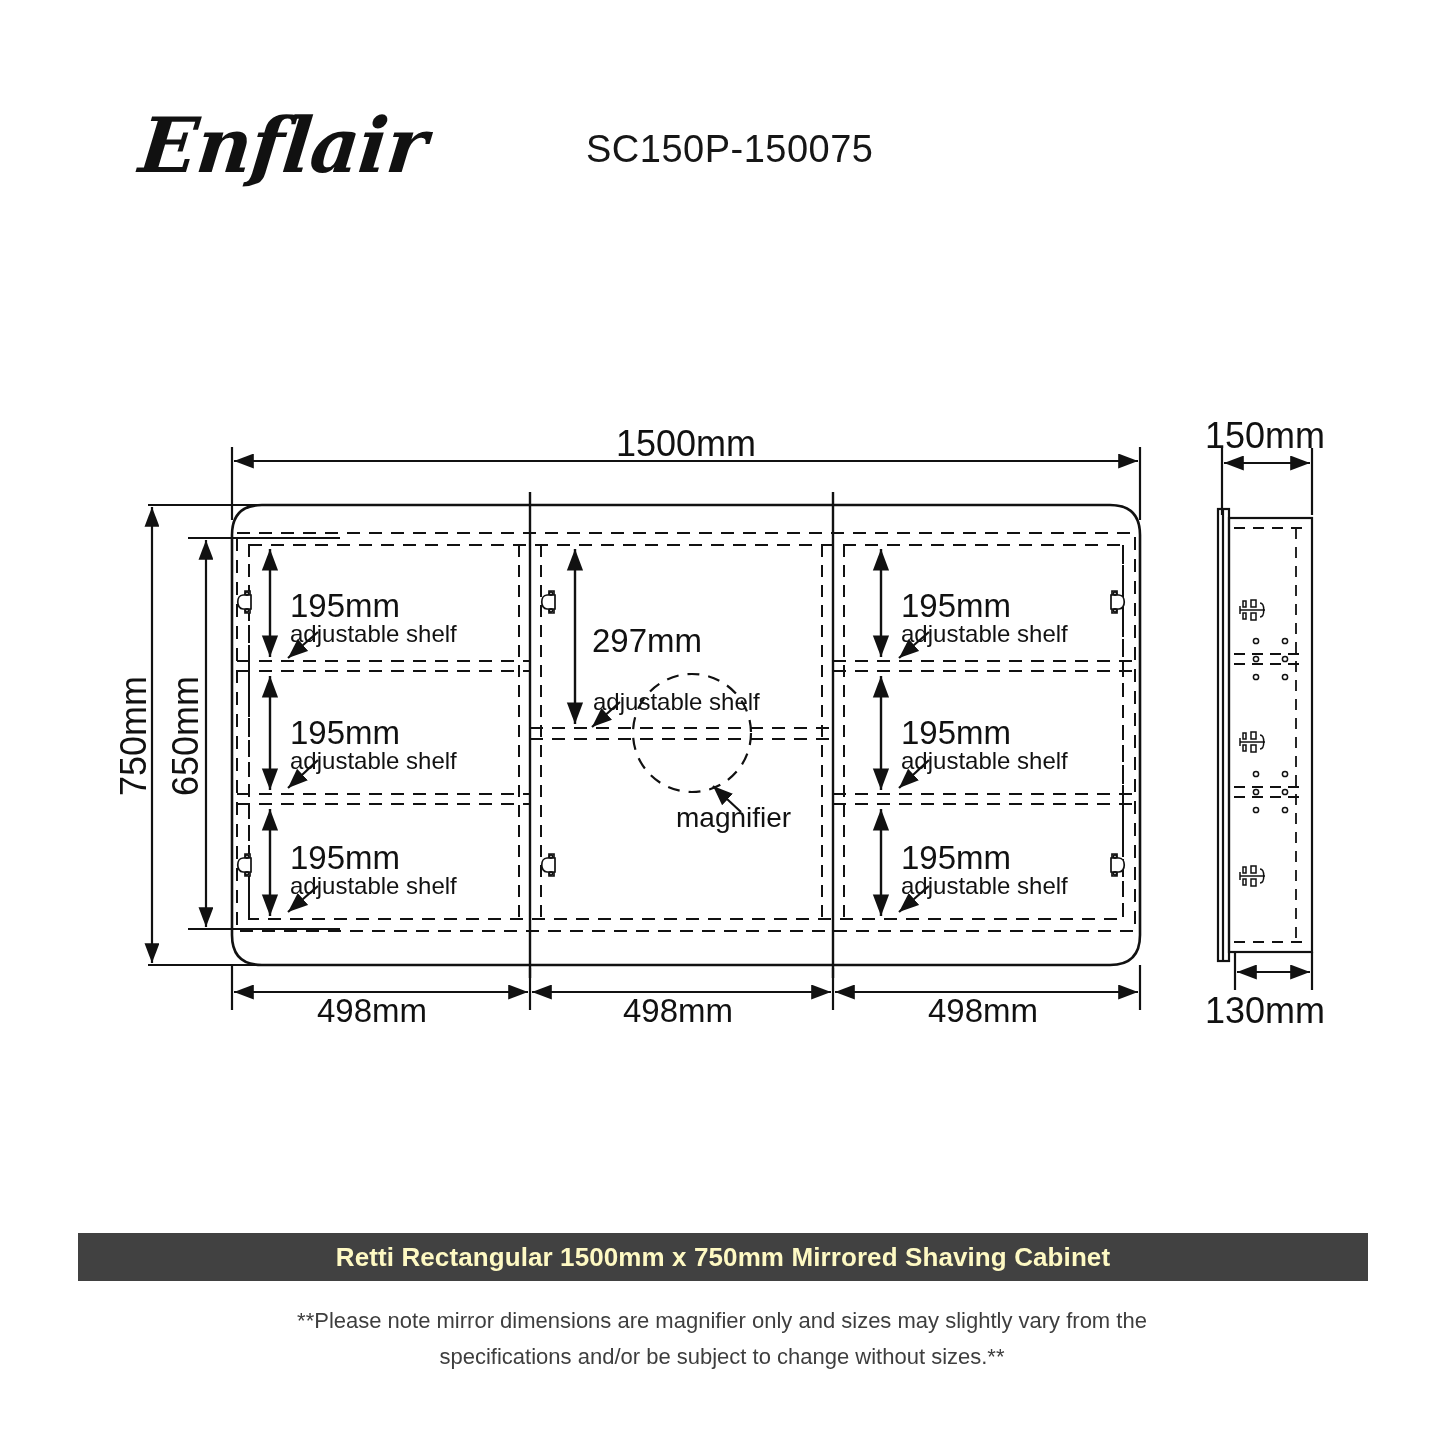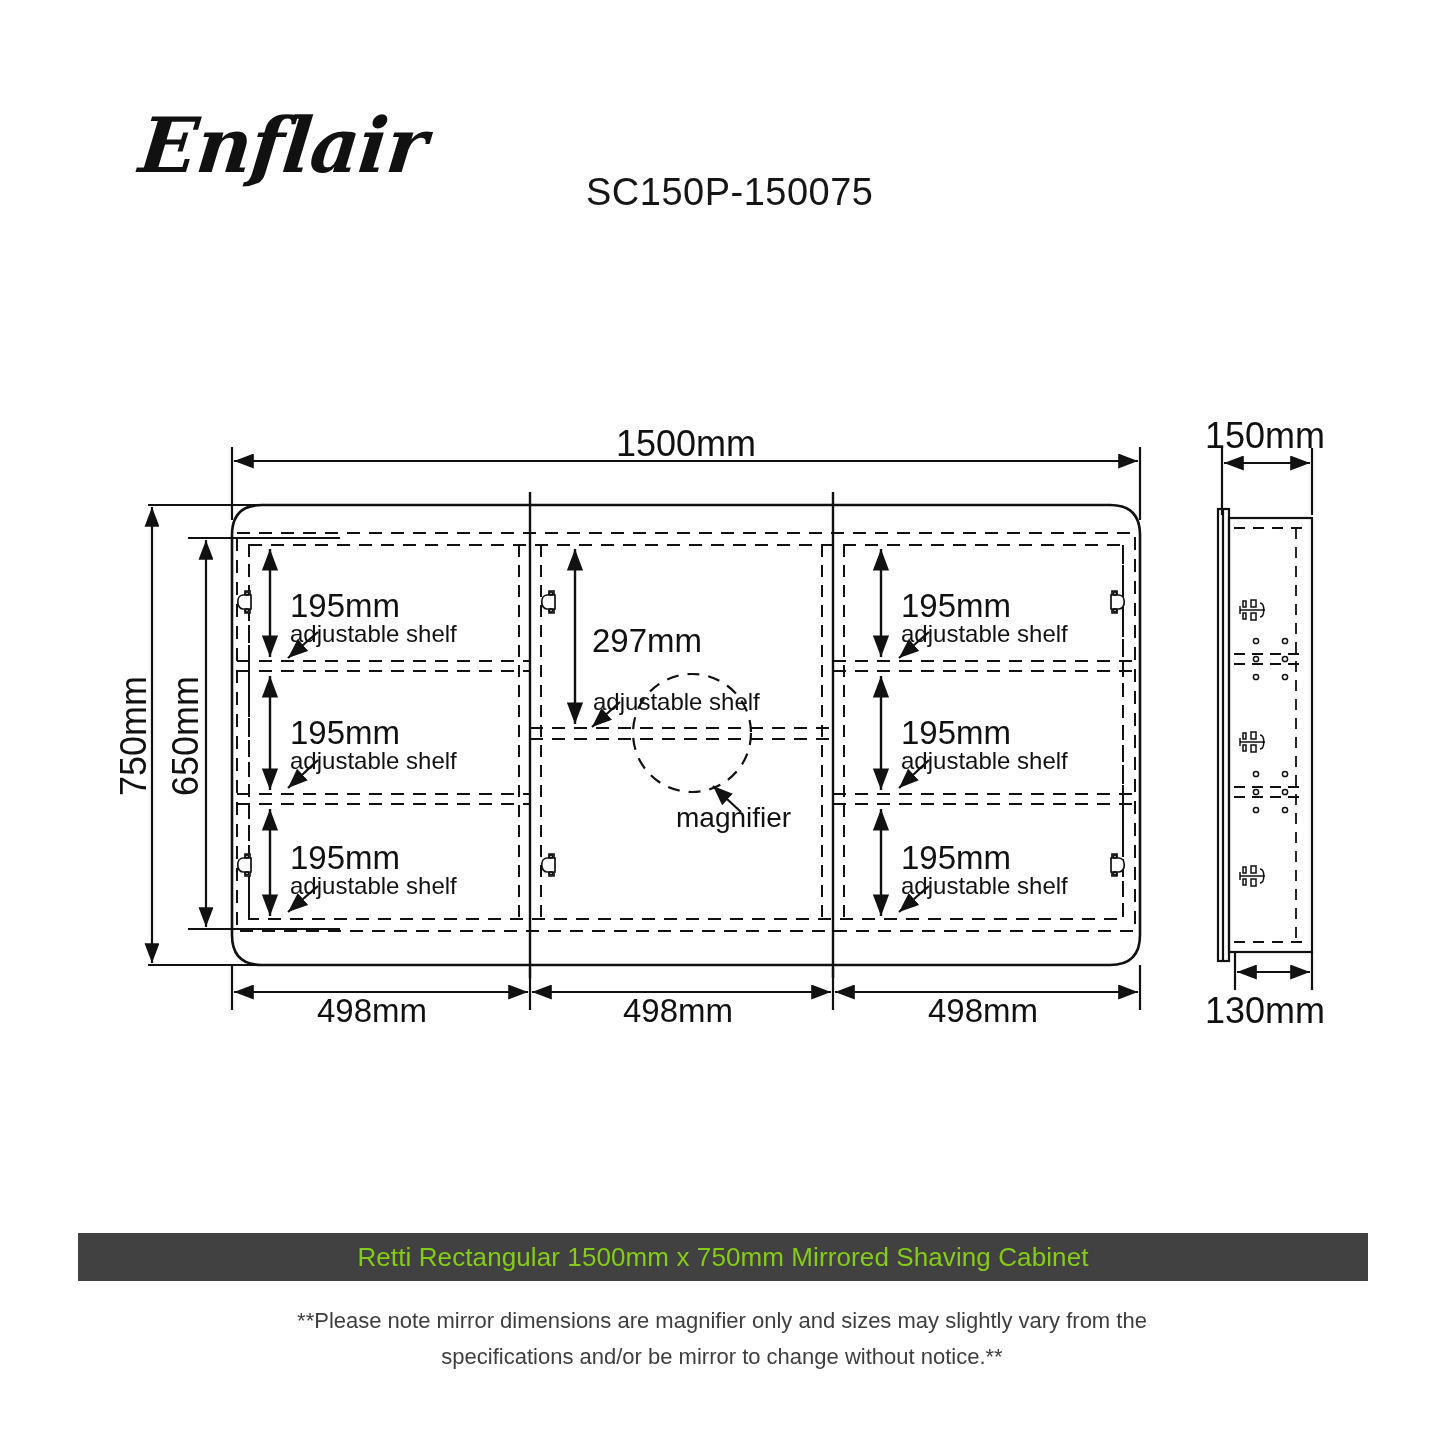--- a/index.html
+++ b/index.html
@@ -38,21 +38,20 @@
   }
   #model-number {
     position: absolute;
     left: 586px;
     top: 128px;
     font-size: 38px;
     font-weight: 400;
     letter-spacing: 0.5px;
     color: #161616;
     font-family: "Liberation Sans", sans-serif;
-    margin-top: 43px;
   }
 
   
   #drawing {
     position: absolute;
     left: 0;
     top: 0;
     width: 1445px;
     height: 1200px;
   }
@@ -63,23 +62,23 @@
     left: 78px;
     top: 1233px;
     width: 1290px;
     height: 48px;
     background: #414141;
     display: flex;
     align-items: center;
     justify-content: center;
   }
   #footer-banner-text {
-    color: #84cc16;
+    color: #fef9c3;
     font-size: 26px;
-    font-weight: 400;
+    font-weight: 700;
     letter-spacing: 0.1px;
     white-space: nowrap;
   }
   #disclaimer {
     position: absolute;
     left: 222px;
     top: 1303px;
     width: 1000px;
     text-align: center;
     color: #3e3e3e;
@@ -381,16 +380,16 @@
       <text x="1265" y="448" font-size="36" text-anchor="middle">150mm</text>
       <text x="1265" y="1023" font-size="36" text-anchor="middle">130mm</text>
     </g>
   </svg>
 
   <div id="footer-banner">
     <span id="footer-banner-text">Retti Rectangular 1500mm x 750mm Mirrored Shaving Cabinet</span>
   </div>
   <div id="disclaimer">
     <div>**Please note mirror dimensions are magnifier only and sizes may slightly vary from the</div>
-    <div>specifications and/or be mirror to change without notice.**</div>
+    <div>specifications and/or be subject to change without sizes.**</div>
   </div>
 
 </div>
 
 </body></html>

